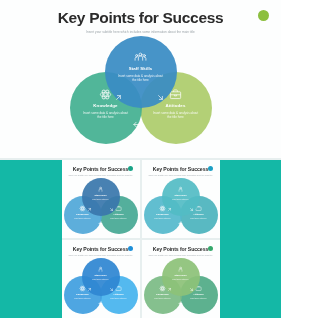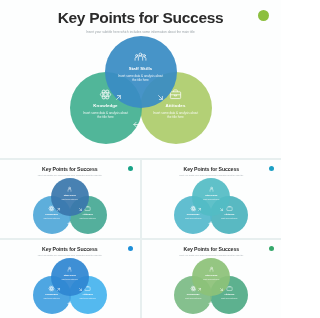--- a/index.html
+++ b/index.html
@@ -6,20 +6,21 @@
   body{
     width:281px;height:318px;
     background:#ffffff;
     font-family:"Liberation Sans", sans-serif;
     overflow:hidden;
   }
   .deck{
     width:281px;height:318px;
     display:flex;flex-direction:column;
     background:#14b8a6;
+    align-items:center;
   }
 
   
   .hero{
     position:relative;
     width:281px;height:160px;
     background:#fdfefe;
     border-bottom:2px solid #e7efef;
     box-sizing:border-box;
     overflow:hidden;

